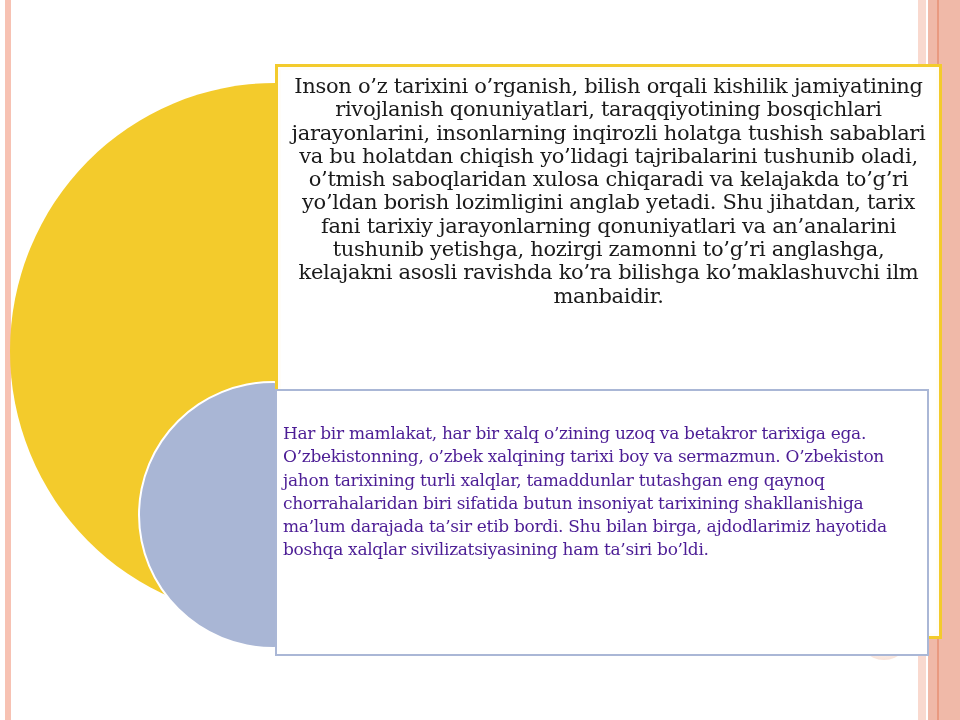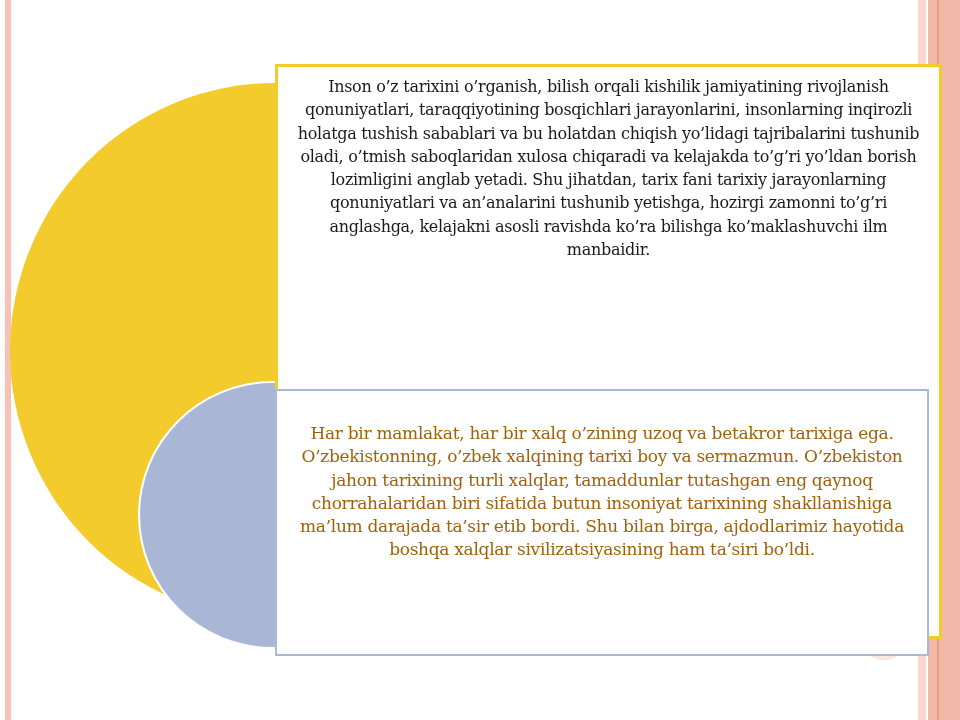--- a/index.html
+++ b/index.html
@@ -5,23 +5,23 @@
   html, body { margin: 0; padding: 0; }
   body { width: 960px; height: 720px; position: relative; overflow: hidden; background: #ffffff; font-family: "DejaVu Serif", "Liberation Serif", serif; }
   .stripe-left { position: absolute; left: 5px; top: 0; width: 6px; height: 720px; background: #F7C2B3; }
   .stripe-right-pale { position: absolute; left: 918px; top: 0; width: 8px; height: 720px; background: #F9D9CF; }
   .stripe-right-main { position: absolute; left: 928px; top: 0; width: 32px; height: 720px; background: #F0B9A8; }
   .stripe-right-line { position: absolute; left: 937px; top: 0; width: 2px; height: 720px; background: #E99A80; }
   .circle-yellow { position: absolute; left: 10px; top: 83px; width: 530px; height: 536px; border-radius: 50%; background: #F3CB2C; }
   .circle-blue { position: absolute; left: 138px; top: 381px; width: 270px; height: 268px; border-radius: 50%; background: #A9B6D5; border: 2px solid #ffffff; box-sizing: border-box; }
   .box-top { position: absolute; left: 275px; top: 64px; width: 667px; height: 575px; box-sizing: border-box; border: 3px solid #F3CB2C; background: #FFFDF8; }
   .box-top-inner { position: absolute; left: 3px; top: 3px; right: 3px; bottom: 3px; background: #ffffff; }
-  .text-top { position: absolute; left: 12px; right: 12px; top: 8px; text-align: center; font-size: 16px; line-height: 23.3px; color: #1a1a1a; font-family: "DejaVu Serif", serif; letter-spacing: -0.3px; }
+  .text-top { position: absolute; left: 12px; right: 12px; top: 8px; text-align: center; font-size: 21px; line-height: 23.3px; color: #1a1a1a; font-family: "DejaVu Serif", serif; letter-spacing: -0.3px; }
   .box-bottom { position: absolute; left: 275px; top: 389px; width: 654px; height: 267px; box-sizing: border-box; border: 2px solid #AAB7D6; background: #ffffff; }
-  .text-bottom { position: absolute; left: 6px; right: 6px; top: 31px; text-align: center; font-size: 17px; line-height: 23.3px; color: #a16207; font-family: "DejaVu Serif", serif; letter-spacing: -0.3px; }
+  .text-bottom { position: absolute; left: 6px; right: 6px; top: 31px; font-size: 17px; line-height: 23.3px; color: #4c1d95; font-family: "DejaVu Serif", serif; letter-spacing: -0.3px; }
   .deco-dot { position: absolute; left: 856px; top: 600px; width: 56px; height: 60px; border-radius: 50%; background: radial-gradient(circle at 50% 40%, #FFF8F2 0%, #FDEDE3 60%, #E7A48C 100%); opacity: 0.55; }
 </style>
 </head>
 <body>
 
 <div class="stripe-left"></div>
 <div class="stripe-right-pale"></div>
 <div class="stripe-right-main"></div>
 <div class="stripe-right-line"></div>
 

